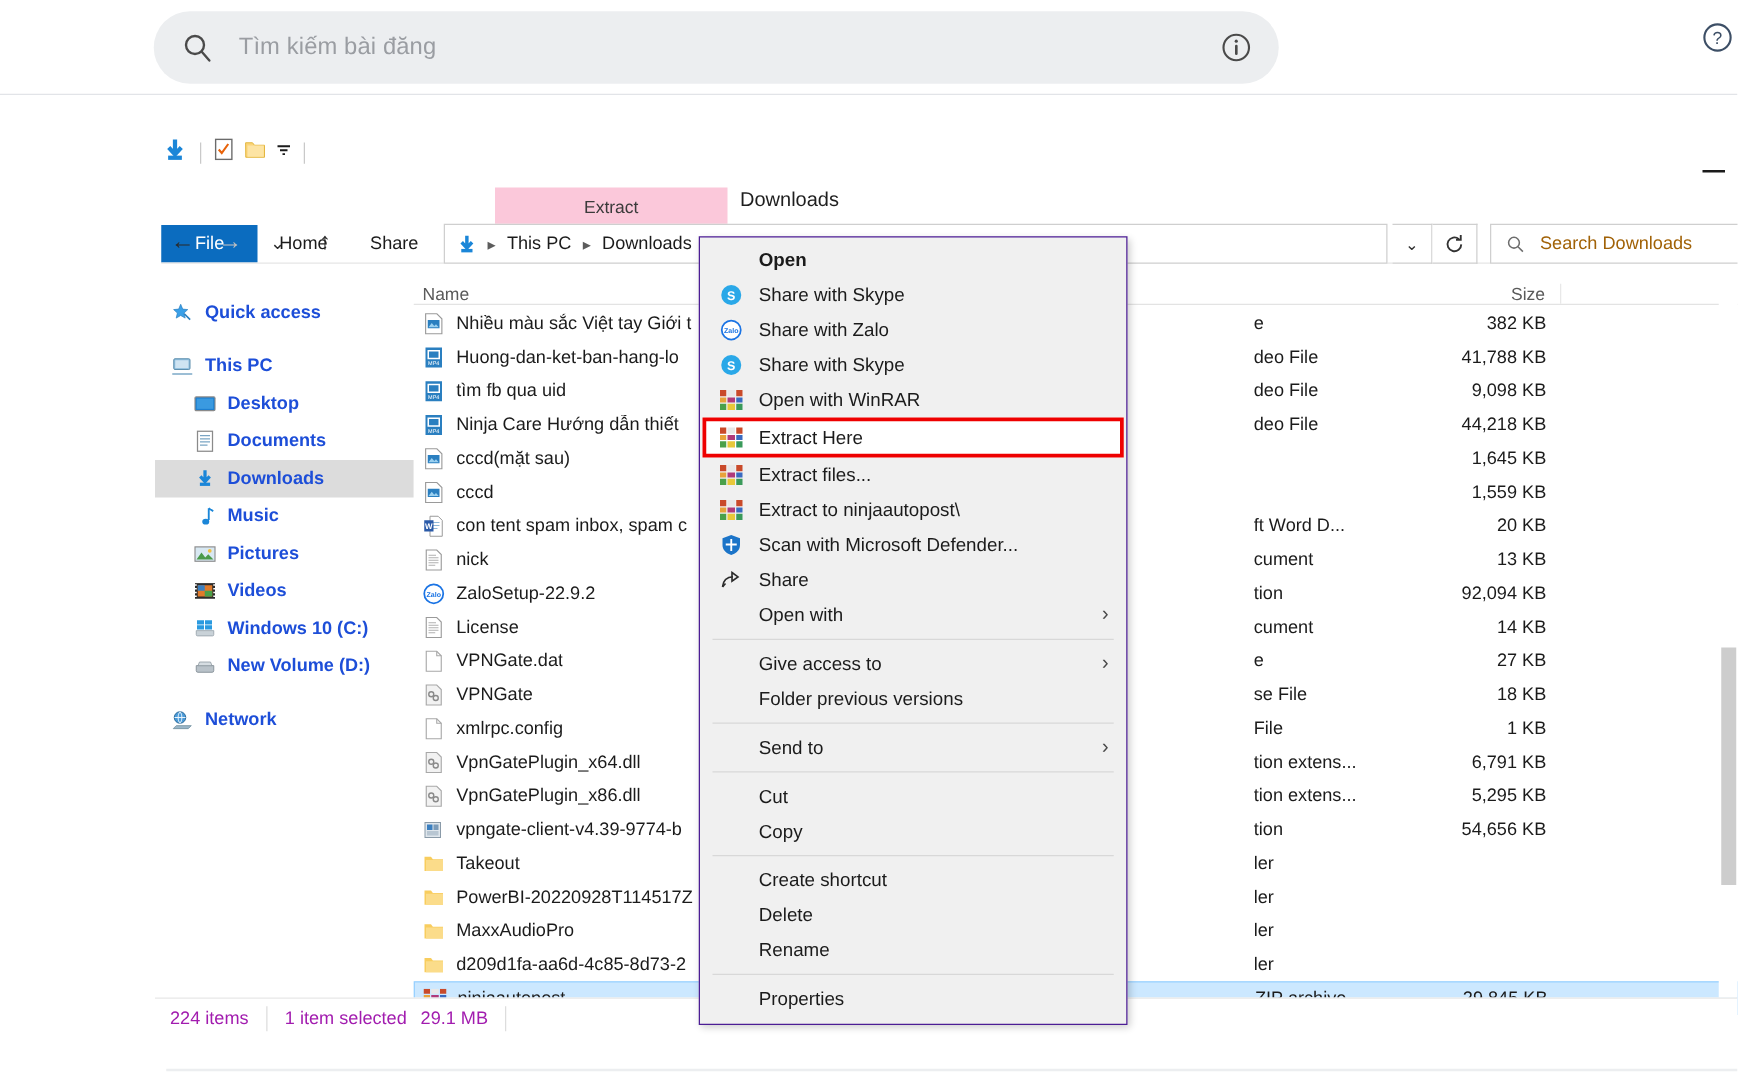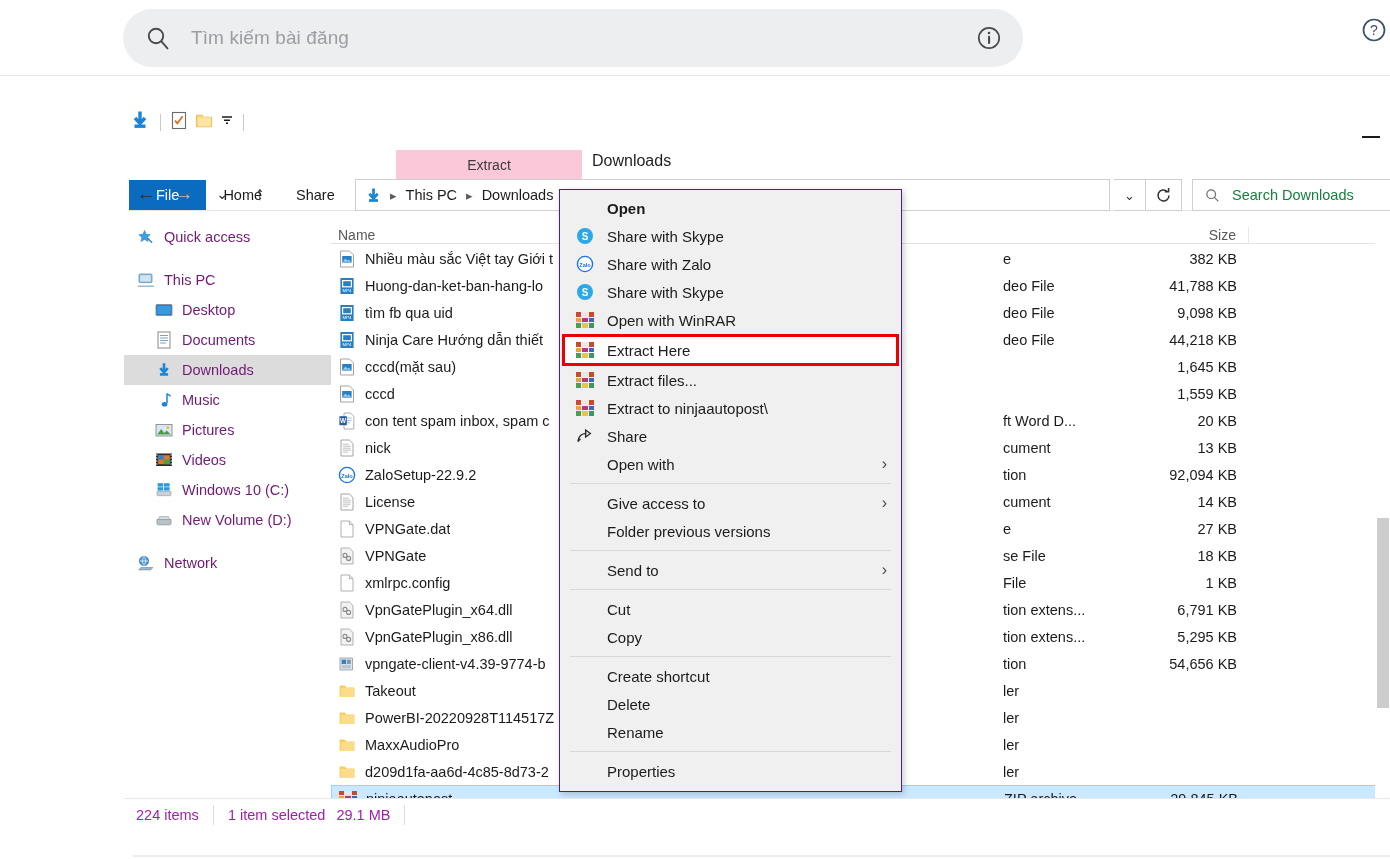--- a/index.html
+++ b/index.html
@@ -85,28 +85,28 @@
   }
   .refresh {
     position: absolute; left: 1022px; top: 3px; width: 36px; height: 32px;
     border: 1px solid #cfcfcf; border-left: none; background: #fff;
     display: flex; align-items: center; justify-content: center; color:#333;
   }
   .searchdl {
     position: absolute; left: 1068px; top: 3px; width: 240px; height: 32px;
     border: 1px solid #cfcfcf; background: #fff; display: flex; align-items: center;
   }
-  .searchdl .ph { font-size: 14.5px; color: #15803d; margin-left: 12px; }
+  .searchdl .ph { font-size: 14.5px; color: #a16207; margin-left: 12px; }
 
   
   .panes { position: absolute; left: 0; top: 118px; width: 100%; bottom: 47px; }
 
   .navpane {
-    position: absolute; left: 0; top: 4px; width: 207px; height: 100%;
-    background: #fff; font-size: 14.5px; color: #701a75;
+    position: absolute; left: 0; top: 17px; width: 207px; height: 100%;
+    background: #fff; font-size: 14.5px; color: #1d4ed8; font-weight: bold;
   }
   .nav-item { height: 30px; display: flex; align-items: center; gap: 9px; padding-left: 12px; }
   .nav-item.indent { padding-left: 30px; }
   .nav-item.sel { background: #dcdcdc; }
   .nav-item .ico { width: 19px; height: 19px; flex: 0 0 auto; display:flex; align-items:center; justify-content:center;}
   .nav-gap { height: 13px; }
 
   .listpane { position: absolute; left: 207px; top: 0; right: 0; height: 100%; background: #fff; }
   .colhead {
     position: absolute; left: 0; top: 0; right: 0; height: 26px;
@@ -856,20 +856,29 @@
             <i style="background:#4aa04a"></i>
             <i style="background:#e8c83a"></i>
             <i style="background:#3a9a5a"></i>
           </span>
         </span>
         <span class="mlabel">Extract to ninjaautopost\</span>
       </div>
       <div class="mi">
         <span class="mico">
           <svg class="fico" viewBox="0 0 18 18">
+            <path d="M9 1 L16 3.6 v5.4 c0 4-3 6.6-7 8 -4-1.4-7-4-7-8 V3.6 Z" fill="#1b74c8"></path>
+            <path d="M9 4.2 v9.6 M4.6 8.6 h8.8" stroke="#fff" stroke-width="1.5"></path>
+          </svg>
+        </span>
+        <span class="mlabel">Scan with Microsoft Defender...</span>
+      </div>
+      <div class="mi">
+        <span class="mico">
+          <svg class="fico" viewBox="0 0 18 18">
             <path d="M2 14.5 C2.6 8.6 6 6.6 10.4 6.4" stroke="#2b2b2b" stroke-width="1.3" fill="none"></path>
             <path d="M9.6 3 L14.4 6.5 L9.6 10 Z" fill="none" stroke="#2b2b2b" stroke-width="1.3"></path>
             <path d="M2 14.5 L4.4 11.8" stroke="#2b2b2b" stroke-width="1.3"></path>
           </svg>
         </span>
         <span class="mlabel">Share</span>
       </div>
       <div class="mi noicon">
         <span class="mlabel">Open with</span>
         <span class="arrow">›</span>

